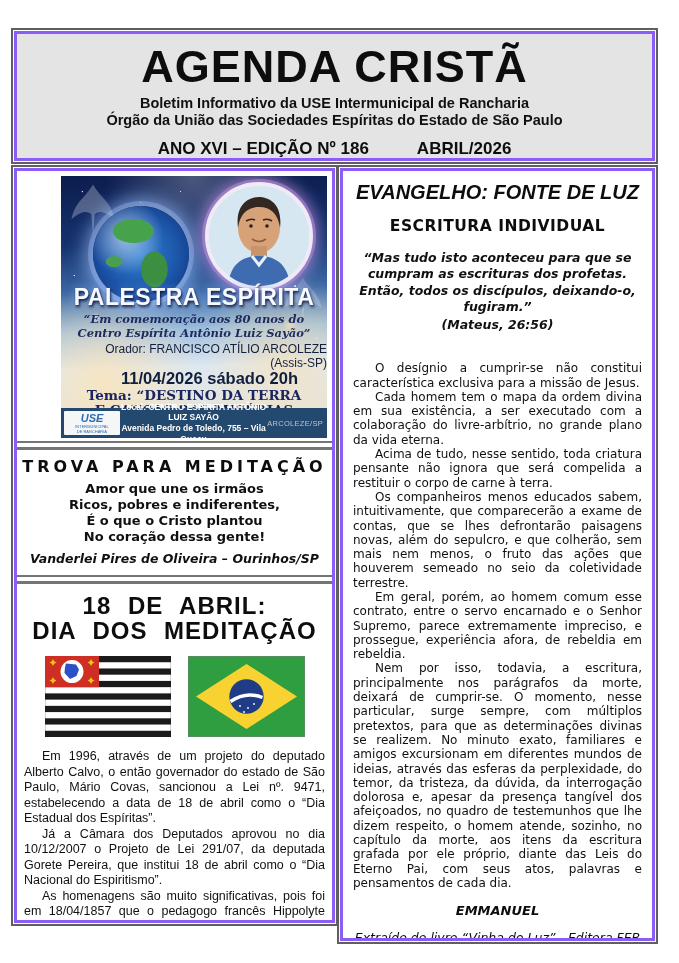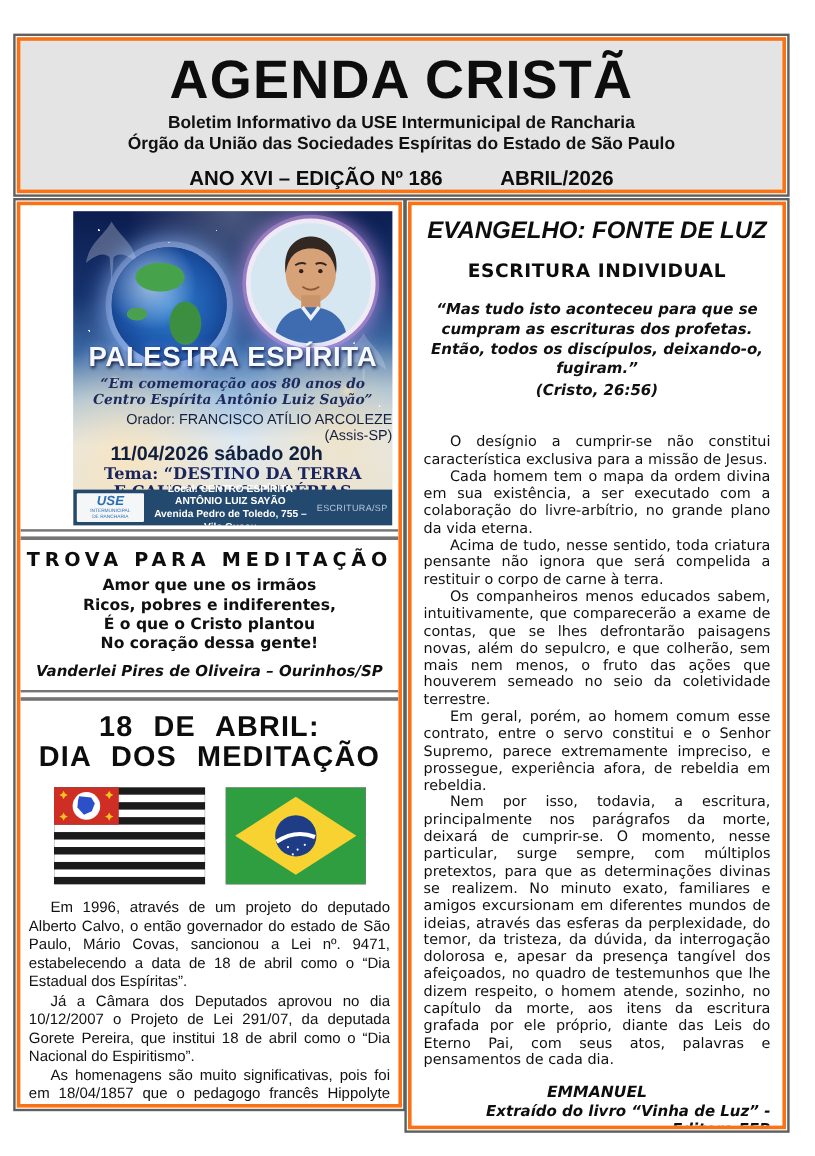--- a/index.html
+++ b/index.html
@@ -1,21 +1,21 @@
 <!DOCTYPE html>
 <html><head>
 <meta charset="utf-8">
 <style>
   html,body{margin:0;padding:0;background:#fff;width:679px;height:963px;overflow:hidden;
             font-family:"Liberation Sans",sans-serif;-webkit-font-smoothing:antialiased;}
   .page{position:relative;width:679px;height:963px;background:#fff;}
 
   
   .fbox{position:absolute;box-sizing:border-box;background:#fff;
-        border:3px solid #f97316;box-shadow:0 0 0 1px #fff,0 0 0 3px #5f5f5f;overflow:hidden;}
+        border:3px solid #8b5cf6;box-shadow:0 0 0 1px #fff,0 0 0 3px #5f5f5f;overflow:hidden;}
 
   
   .header-box{left:14px;top:31px;width:641px;height:130px;background:#e4e4e4;text-align:center;}
   .header-box h1{margin:7px 0 2px;font-size:45px;font-weight:900;letter-spacing:1px;color:#0d0d0d;}
   .header-box .sub{margin:0;font-size:14.5px;font-weight:bold;line-height:1.2;color:#111;}
   .edition-line{display:flex;justify-content:center;gap:48px;margin-top:9px;
                 font-size:17px;font-weight:bold;color:#0d0d0d;}
 
   
   .left-box{left:14px;top:168px;width:321px;height:755px;}
@@ -58,21 +58,21 @@
     box-shadow:0 0 0 3px rgba(186,140,215,.55),0 0 14px 6px rgba(196,150,230,.6);}
   .photo svg{display:block;width:100%;height:100%;}
   .poster-title{position:absolute;left:0;right:0;top:108px;text-align:center;
     font-size:23px;font-weight:800;letter-spacing:.5px;color:#f6f9ff;
     text-shadow:1px 2px 3px rgba(8,16,50,.95),0 0 9px rgba(130,170,255,.65);}
   .poster-sub{position:absolute;left:0;right:0;top:136px;text-align:center;
     font-family:"DejaVu Serif",serif;font-style:italic;font-weight:bold;
     font-size:11.5px;line-height:1.25;color:#1c2a5c;}
   .poster-orador{position:absolute;left:0;right:0;top:166px;text-align:right;
     font-size:12px;font-weight:normal;line-height:1.2;color:#14203f;}
-  .poster-date{position:absolute;left:0;right:0;top:193px;
+  .poster-date{position:absolute;left:0;right:0;top:193px;text-align:center;
     font-size:16.5px;font-weight:bold;color:#101f3e;padding-left:31px;}
   .poster-theme{position:absolute;left:0;right:0;top:212px;text-align:center;
     font-family:"DejaVu Serif",serif;font-weight:bold;font-size:13.5px;line-height:1.1;color:#1a2560;}
   .poster-bar{position:absolute;left:0;right:0;bottom:0;height:30px;background:#24496e;
     display:flex;align-items:center;}
   .use-logo{width:56px;height:24px;background:#f5f6f8;margin-left:3px;border-radius:1px;
     display:flex;flex-direction:column;align-items:center;justify-content:center;line-height:1;}
   .use-logo .use-txt{font-size:11px;font-weight:bold;font-style:italic;color:#2a6fb5;}
   .use-logo .use-sub{font-size:5px;color:#2a6fb5;transform:scale(.8);white-space:nowrap;}
   .poster-local{flex:1;text-align:center;color:#fff;font-weight:bold;font-size:8.5px;line-height:1.25;}
@@ -106,22 +106,22 @@
   .ev-sub{margin:13px 0 0;text-align:center;font-family:"DejaVu Sans",sans-serif;
     font-size:15.5px;font-weight:bold;letter-spacing:.5px;color:#0d0d0d;}
   .ev-quote{margin:15px auto 0;width:96%;text-align:center;font-family:"DejaVu Sans",sans-serif;
     font-size:12.5px;font-weight:bold;font-style:italic;line-height:1.3;color:#101010;}
   .ev-ref{margin-top:2px;}
   .ev-body{margin-top:28px;text-align:justify;font-family:"DejaVu Sans",sans-serif;
     font-size:12px;line-height:14.3px;color:#101010;}
   .ev-body p{margin:0;text-indent:22px;}
   .ev-sign{margin-top:13px;text-align:center;font-family:"DejaVu Sans",sans-serif;
     font-size:13px;font-weight:bold;font-style:italic;color:#0d0d0d;}
-  .ev-src{margin-top:0;text-align:right;font-family:"DejaVu Sans",sans-serif;
-    font-size:12.5px;font-weight:bold;font-style:italic;color:#0d0d0d;}
+  .ev-src{margin-top:12px;text-align:center;font-family:"DejaVu Sans",sans-serif;
+    font-size:12.5px;font-weight:normal;font-style:italic;color:#0d0d0d;}
 </style>
 </head>
 <body>
 
 <div class="page">
 
   <header class="fbox header-box">
     <h1>AGENDA CRISTÃ</h1>
     <p class="sub">Boletim Informativo da USE Intermunicipal de Rancharia</p>
     <p class="sub">Órgão da União das Sociedades Espíritas do Estado de São Paulo</p>
@@ -175,21 +175,21 @@
       <div class="poster-bar">
         <div class="use-logo">
           <span class="use-txt">USE</span>
           <span class="use-sub">INTERMUNICIPAL</span>
           <span class="use-sub">DE RANCHARIA</span>
         </div>
         <div class="poster-local">
           <div>Local: CENTRO ESPÍRITA ANTÔNIO LUIZ SAYÃO</div>
           <div>Avenida Pedro de Toledo, 755 – Vila Guaçu</div>
         </div>
-        <div class="poster-city">ESCRITURA/SP</div>
+        <div class="poster-city">ARCOLEZE/SP</div>
       </div>
     </div>
 
     <div class="rule"></div>
 
     <div class="trova">
       <div class="trova-title">TROVA PARA MEDITAÇÃO</div>
       <div class="trova-poem">
         <div>Amor que une os irmãos</div>
         <div>Ricos, pobres e indiferentes,</div>
@@ -242,28 +242,28 @@
       </div>
     </div>
   </section>
 
   <section class="fbox right-box">
     <div class="right-inner">
       <h2 class="ev-title">EVANGELHO: FONTE DE LUZ</h2>
       <h3 class="ev-sub">ESCRITURA INDIVIDUAL</h3>
       <div class="ev-quote">
         <div>“Mas tudo isto aconteceu para que se cumpram as escrituras dos profetas. Então, todos os discípulos, deixando-o, fugiram.”</div>
-        <div class="ev-ref">(Cristo, 26:56)</div>
+        <div class="ev-ref">(Mateus, 26:56)</div>
       </div>
       <div class="ev-body">
         <p>O desígnio a cumprir-se não constitui característica exclusiva para a missão de Jesus.</p>
         <p>Cada homem tem o mapa da ordem divina em sua existência, a ser executado com a colaboração do livre-arbítrio, no grande plano da vida eterna.</p>
         <p>Acima de tudo, nesse sentido, toda criatura pensante não ignora que será compelida a restituir o corpo de carne à terra.</p>
         <p>Os companheiros menos educados sabem, intuitivamente, que comparecerão a exame de contas, que se lhes defrontarão paisagens novas, além do sepulcro, e que colherão, sem mais nem menos, o fruto das ações que houverem semeado no seio da coletividade terrestre.</p>
-        <p>Em geral, porém, ao homem comum esse contrato, entre o servo constitui e o Senhor Supremo, parece extremamente impreciso, e prossegue, experiência afora, de rebeldia em rebeldia.</p>
+        <p>Em geral, porém, ao homem comum esse contrato, entre o servo encarnado e o Senhor Supremo, parece extremamente impreciso, e prossegue, experiência afora, de rebeldia em rebeldia.</p>
         <p>Nem por isso, todavia, a escritura, principalmente nos parágrafos da morte, deixará de cumprir-se. O momento, nesse particular, surge sempre, com múltiplos pretextos, para que as determinações divinas se realizem. No minuto exato, familiares e amigos excursionam em diferentes mundos de ideias, através das esferas da perplexidade, do temor, da tristeza, da dúvida, da interrogação dolorosa e, apesar da presença tangível dos afeiçoados, no quadro de testemunhos que lhe dizem respeito, o homem atende, sozinho, no capítulo da morte, aos itens da escritura grafada por ele próprio, diante das Leis do Eterno Pai, com seus atos, palavras e pensamentos de cada dia.</p>
       </div>
       <div class="ev-sign">EMMANUEL</div>
       <div class="ev-src">Extraído do livro “Vinha de Luz” - Editora FEB</div>
 
     </div>
   </section>
 
 </div>
 

